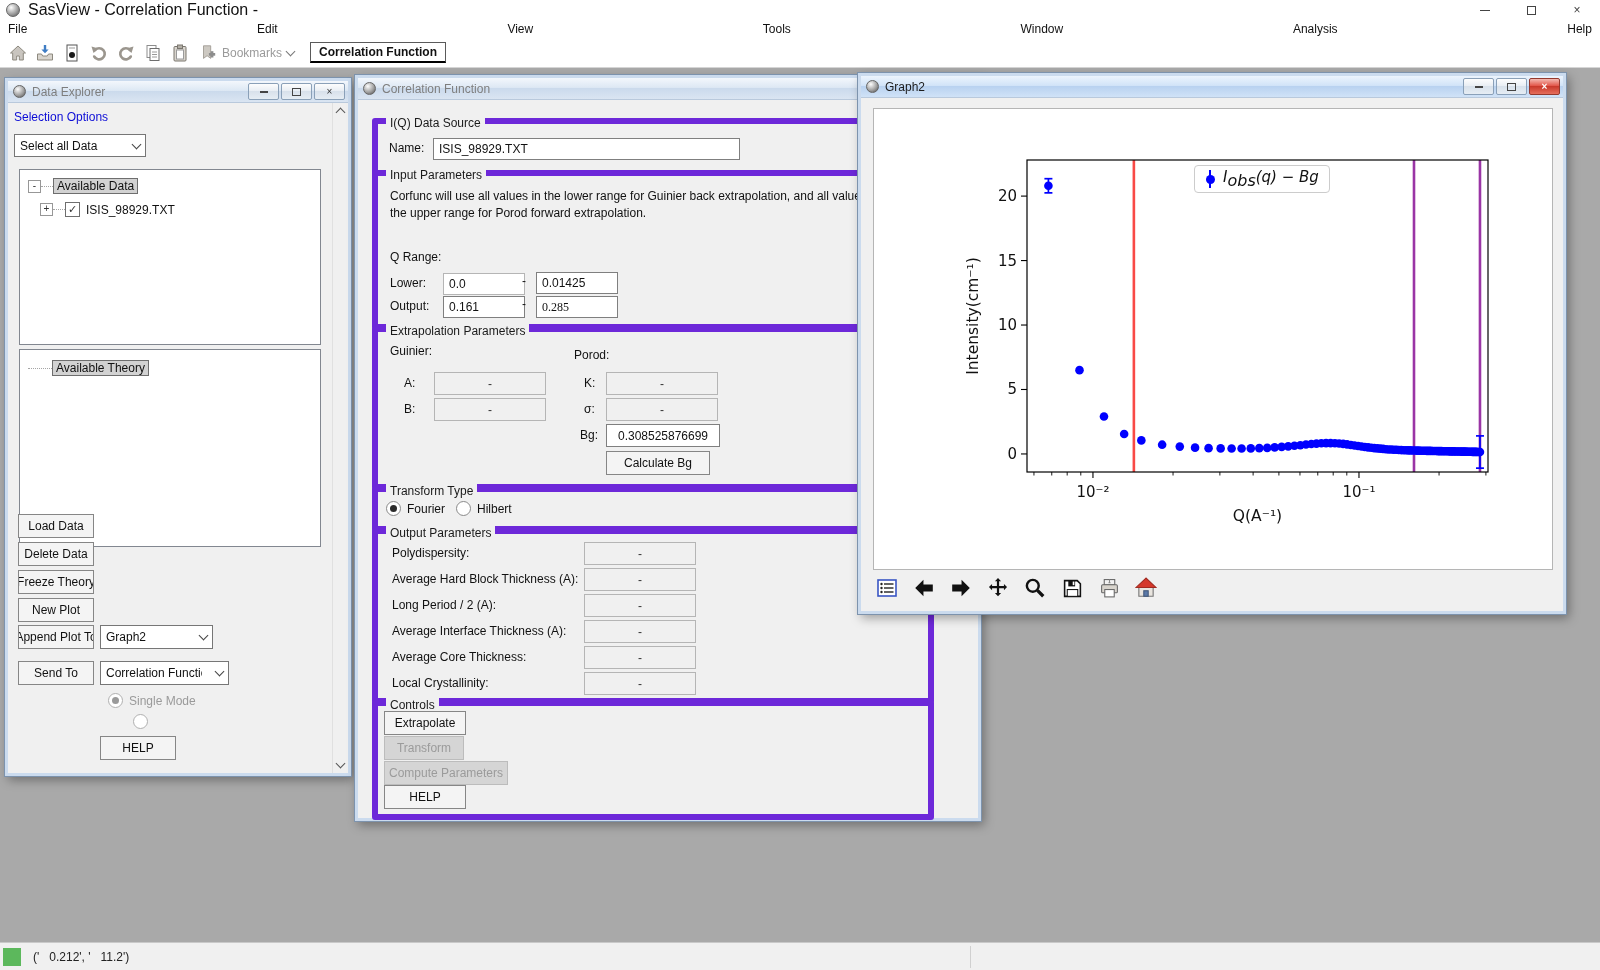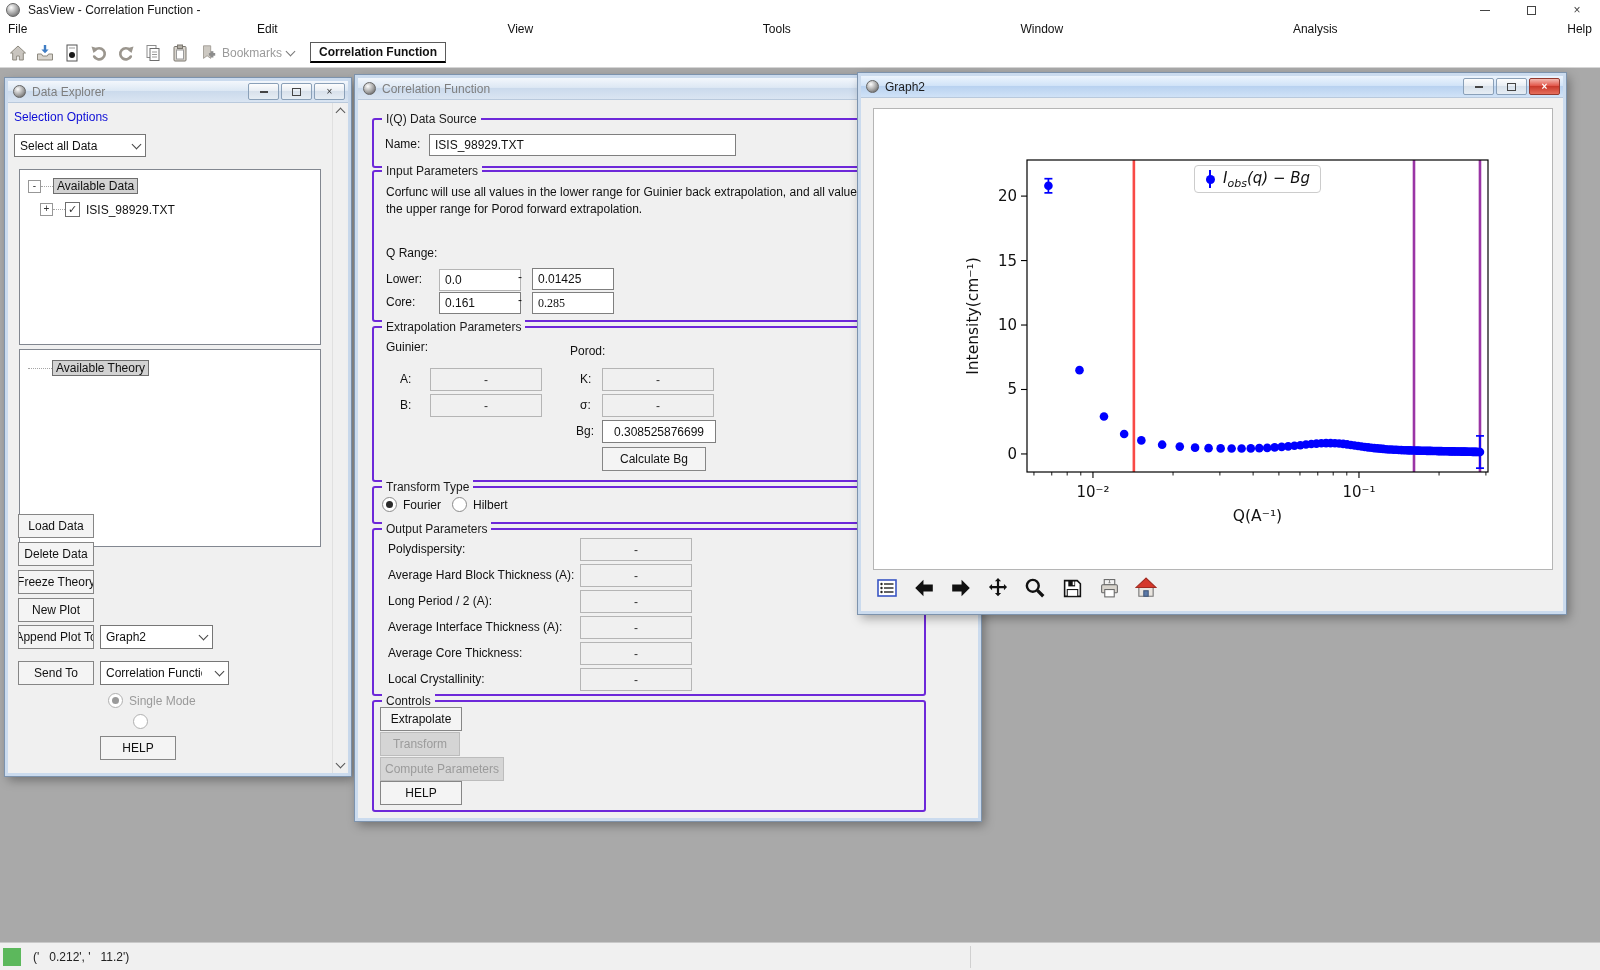--- a/index.html
+++ b/index.html
@@ -2,21 +2,21 @@
 <html><head>
 <meta charset="utf-8">
 <style>
   html,body{margin:0;padding:0;}
   body{width:1600px;height:970px;position:relative;overflow:hidden;
        font-family:"Liberation Sans",sans-serif;background:#a9a9a9;font-size:12px;color:#111;}
 
   
   .app-titlebar{height:20px;background:#ffffff;display:flex;align-items:center;padding-left:6px;}
   .app-icon{width:12px;height:12px;border-radius:50%;background:radial-gradient(circle at 35% 30%,#fdfdfd,#9a9a9a 60%,#555);border:1px solid #666;margin-right:8px;}
-  .app-title{font-size:12px;color:#111;}
+  .app-title{font-size:16px;color:#111;}
   .app-controls{margin-left:auto;display:flex;height:20px;}
   .app-ctl{width:46px;display:flex;align-items:center;justify-content:center;color:#444;}
   .glyph-min{display:inline-block;width:10px;border-top:1px solid #444;}
   .glyph-restore{position:relative;display:inline-block;width:9px;height:9px;}
   .glyph-restore .r1{position:absolute;left:0;bottom:0;width:7px;height:7px;border:1px solid #444;background:#fff;}
   .glyph-restore .r2{position:absolute;right:0;top:0;width:7px;height:7px;border:1px solid #444;}
   .menubar{height:18px;background:#ffffff;display:flex;align-items:center;justify-content:space-between;}
   .menu-item{padding:1px 8px;color:#111;}
   .toolbar{height:29px;background:#ffffff;border-bottom:1px solid #d6d6d6;display:flex;align-items:center;padding-left:4px;}
   .tb-btn{width:27px;height:26px;display:flex;align-items:center;justify-content:center;}
@@ -58,36 +58,36 @@
   .radio.dim{border-color:#b0b0b0;}
   .radio.dim.checked::after{background:#9a9a9a;}
   .radio-row{position:absolute;display:flex;align-items:center;gap:6px;font-size:12px;}
   .dim-text{color:#9a9a9a;}
   .vscroll{position:absolute;top:0;right:0;bottom:0;width:15px;background:#f0f0f0;border-left:1px solid #e0e0e0;}
   .scr-arrow{position:absolute;left:0;width:15px;height:16px;display:flex;align-items:center;justify-content:center;}
   .chev-up-s{display:inline-block;width:6px;height:6px;border-left:1px solid #555;border-top:1px solid #555;transform:rotate(45deg);margin-top:3px;}
   .chev-dn-s{display:inline-block;width:6px;height:6px;border-right:1px solid #555;border-bottom:1px solid #555;transform:rotate(45deg);margin-top:-3px;}
 
   
-  .group{position:absolute;border:2px solid #6d28d9;border-radius:3px;}
+  .group{position:absolute;border:6px solid #6d28d9;border-radius:3px;}
   .glabel{position:absolute;top:-8px;left:8px;background:#f0f0f0;padding:0 4px;font-size:12px;color:#1a1a1a;white-space:nowrap;}
   .field{position:absolute;background:#fff;border:1px solid #7f7f7f;font-size:12px;display:flex;align-items:center;padding:0 5px;}
   .field.center{justify-content:center;}
   .field.off{background:#f0f0f0;border-color:#b5b5b5;justify-content:center;color:#333;}
   .flabel{position:absolute;font-size:12px;white-space:nowrap;}
   .info-text{position:absolute;font-size:12px;line-height:17px;color:#111;}
 
   
   .figure{position:absolute;left:12px;top:10px;width:678px;height:460px;background:#fff;border:1px solid #b5b5b5;}
   .legend{position:absolute;left:320px;top:56px;height:22px;background:rgba(255,255,255,.95);border:1px solid #cccccc;border-radius:4px;
           display:flex;align-items:center;padding:2px 10px;gap:8px;font-family:"DejaVu Sans",sans-serif;font-size:15px;font-style:italic;}
   .lg-marker{position:relative;width:10px;height:18px;flex:none;}
   .lg-marker .bar{position:absolute;left:4px;top:0;width:2px;height:18px;background:#0000ff;}
   .lg-marker .dot{position:absolute;left:0.5px;top:4.5px;width:9px;height:9px;border-radius:50%;background:#0000ff;}
-  .legend sub{font-size:11px;font-style:italic;}
+  .legend sub{font-size:16px;font-style:italic;}
   .gtoolbar{position:absolute;left:14px;top:478px;display:flex;align-items:center;gap:13px;}
   .gtb-btn{width:24px;height:24px;display:flex;align-items:center;justify-content:center;}
 
   
   .statusbar{position:absolute;left:0;top:942px;width:1600px;height:28px;background:#f0f0f0;border-top:1px solid #c9c9c9;display:flex;align-items:center;}
   .status-square{width:18px;height:18px;background:#5cb85c;margin-left:3px;flex:none;}
   .status-coords{margin-left:12px;white-space:pre;font-size:12px;color:#222;}
   .status-sep{position:absolute;left:970px;top:3px;bottom:3px;width:1px;background:#d0d0d0;}
   .console-btn{position:absolute;left:1398px;top:3px;width:120px;height:22px;border:1px solid #8a8a8a;background:#f2f2f2;
                display:flex;align-items:center;justify-content:center;font-size:12px;margin-top:27px;}
@@ -275,21 +275,21 @@
       </div>
 
       <div class="group" style="left:14px;top:70px;width:550px;height:148px;">
         <span class="glabel">Input Parameters</span>
         <div class="info-text" style="left:12px;top:12px;width:505px;">Corfunc will use all values in the lower range for Guinier back extrapolation, and all values in the upper range for Porod forward extrapolation.</div>
         <span class="flabel" style="left:12px;top:74px;">Q Range:</span>
         <span class="flabel" style="left:12px;top:100px;">Lower:</span>
         <div class="field" style="left:65px;top:97px;width:70px;height:20px;border-color:#b5b5b5;">0.0</div>
         <span class="flabel" style="left:144px;top:98px;">-</span>
         <div class="field" style="left:158px;top:96px;width:70px;height:20px;">0.01425</div>
-        <span class="flabel" style="left:12px;top:123px;">Core:</span>
+        <span class="flabel" style="left:12px;top:123px;">Output:</span>
         <div class="field" style="left:65px;top:120px;width:70px;height:20px;">0.161</div>
         <span class="flabel" style="left:144px;top:121px;">-</span>
         <div class="field" style="left:158px;top:120px;width:70px;height:20px;font-family:Liberation Serif, serif;">0.285</div>
       </div>
 
       <div class="group" style="left:14px;top:226px;width:550px;height:152px;">
         <span class="glabel">Extrapolation Parameters</span>
         <span class="flabel" style="left:12px;top:4px;margin-top:8px;">Guinier:</span>
         <span class="flabel" style="left:196px;top:16px;">Porod:</span>
         <span class="flabel" style="left:26px;top:44px;">A:</span>

